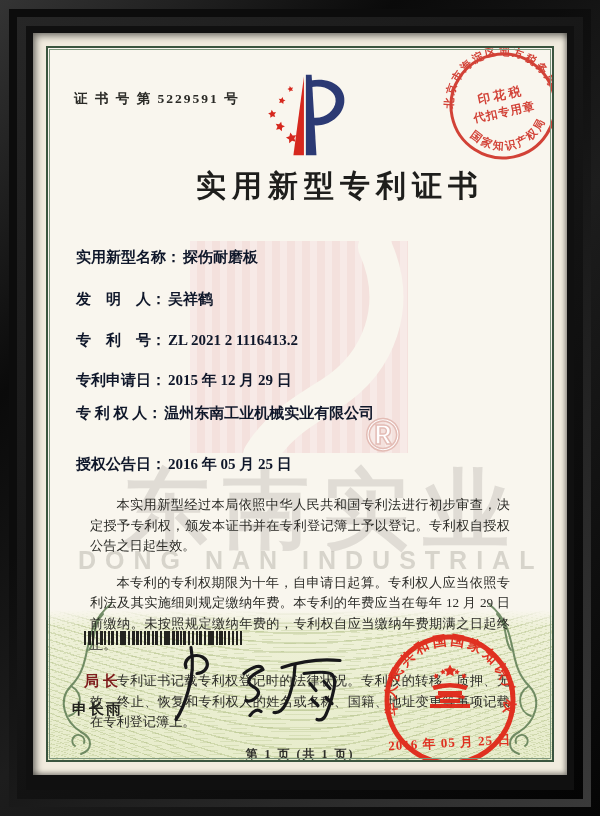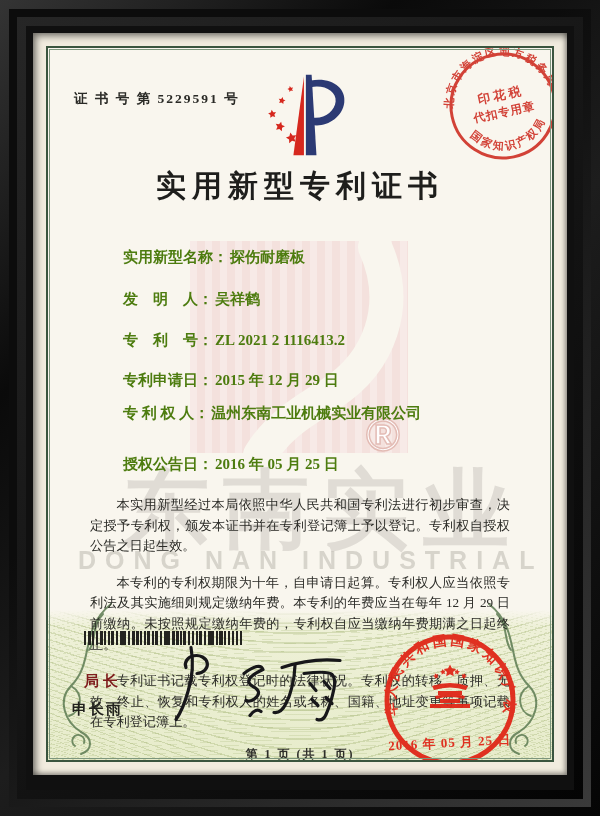--- a/index.html
+++ b/index.html
@@ -28,23 +28,23 @@
          letter-spacing:14px;color:rgba(125,120,113,.20);white-space:nowrap;}
   .wm-en{position:absolute;left:30px;top:498px;width:474px;z-index:0;
          font-family:"Liberation Sans","DejaVu Sans",sans-serif;font-size:25px;font-weight:800;
          letter-spacing:9px;color:rgba(135,131,124,.30);white-space:nowrap;}
   
   .cert-no{position:absolute;left:26px;top:42px;z-index:2;font-size:13.5px;font-weight:600;
            letter-spacing:2px;color:#2a2a26;}
   .logo{position:absolute;left:207px;top:14px;width:96px;height:106px;z-index:2;}
   .tax-stamp{position:absolute;left:395px;top:-2px;width:120px;height:120px;z-index:3;opacity:.92;}
   .title{position:absolute;left:0;top:118px;width:100%;text-align:center;z-index:2;
-         font-size:30px;font-weight:700;letter-spacing:6px;color:#1e1e1c;}
-  
-  .field{position:absolute;left:28px;z-index:2;font-size:15px;color:#4d7c0f;white-space:nowrap;margin-left:47px;}
+         font-size:30px;font-weight:700;letter-spacing:6px;color:#1e1e1c;padding-left:40px;}
+  
+  .field{position:absolute;left:28px;z-index:2;font-size:15px;color:#0f172a;white-space:nowrap;}
   .field .lbl{font-weight:700;}
   .field .val{font-weight:600;margin-left:2px;}
   
   .paras{position:absolute;left:26px;top:431px;width:452px;z-index:2;color:#2b2b27;
          font-size:13.2px;line-height:20.6px;text-align:justify;}
   .paras p{margin:16px;text-indent:2em;}
   
   .band{position:absolute;left:0;right:0;bottom:0;height:150px;z-index:1;
         background:
           linear-gradient(180deg,#f9f6ee 0,rgba(249,246,238,0) 16px),

